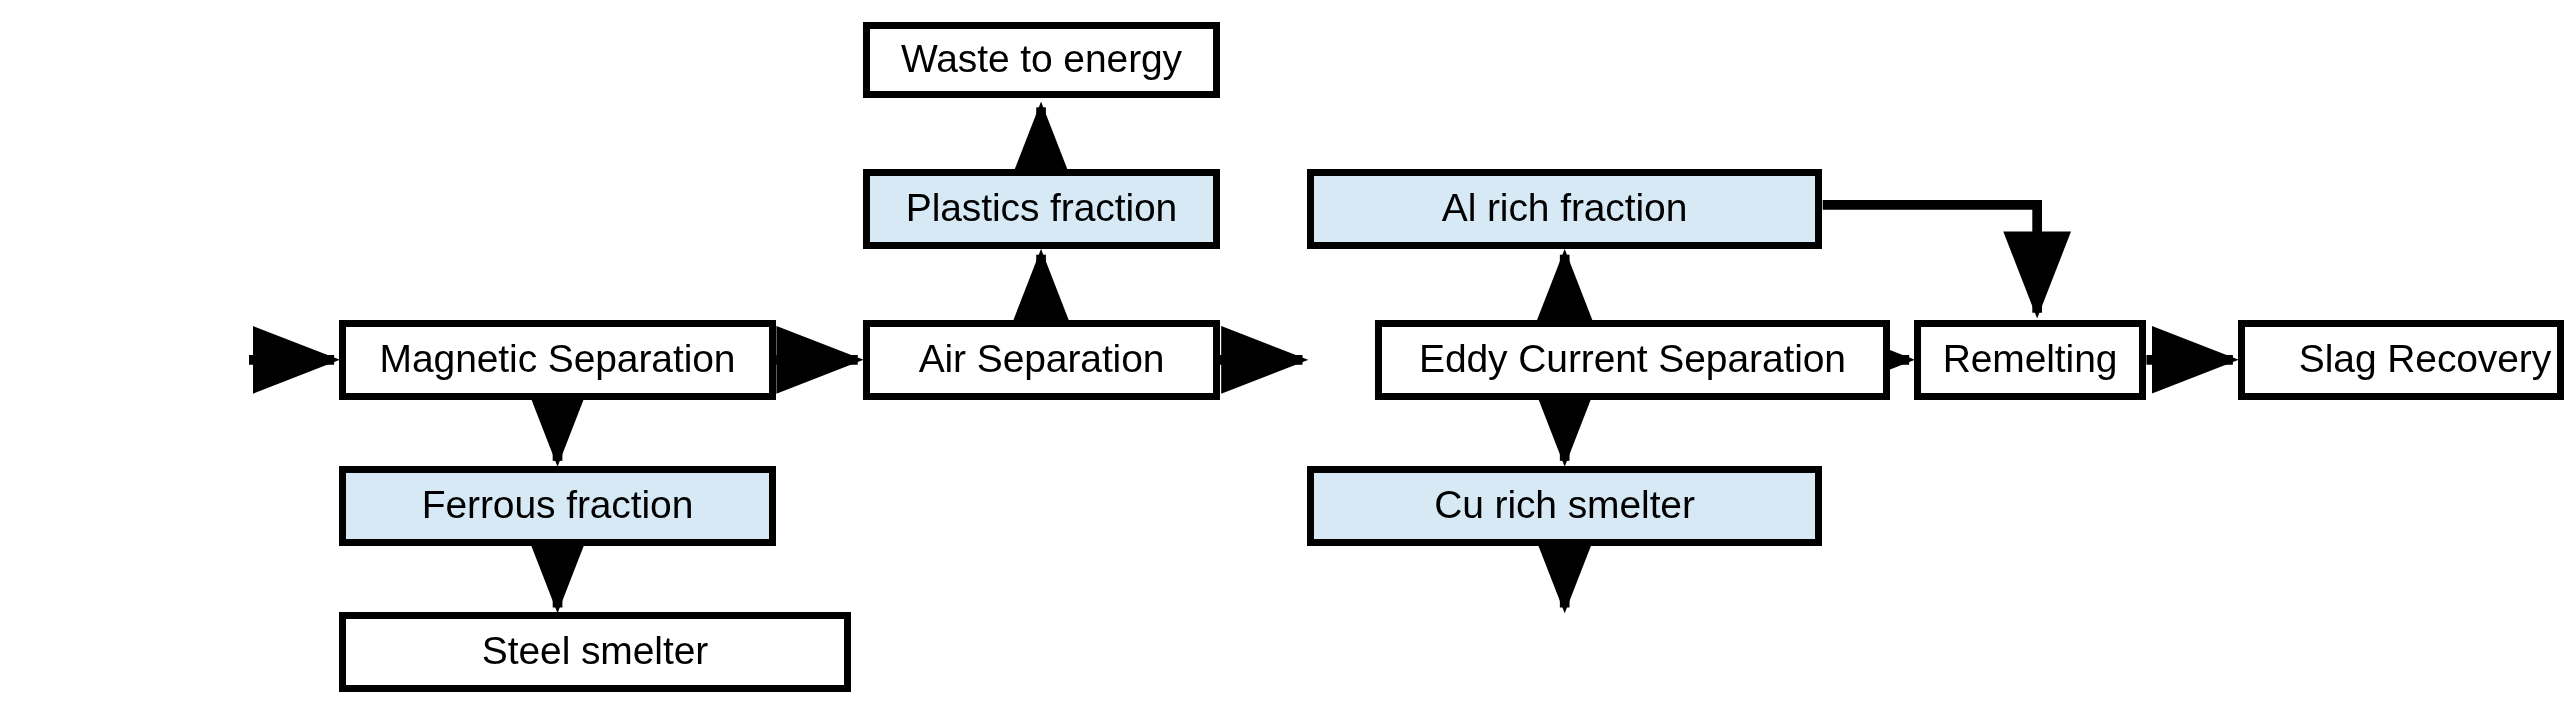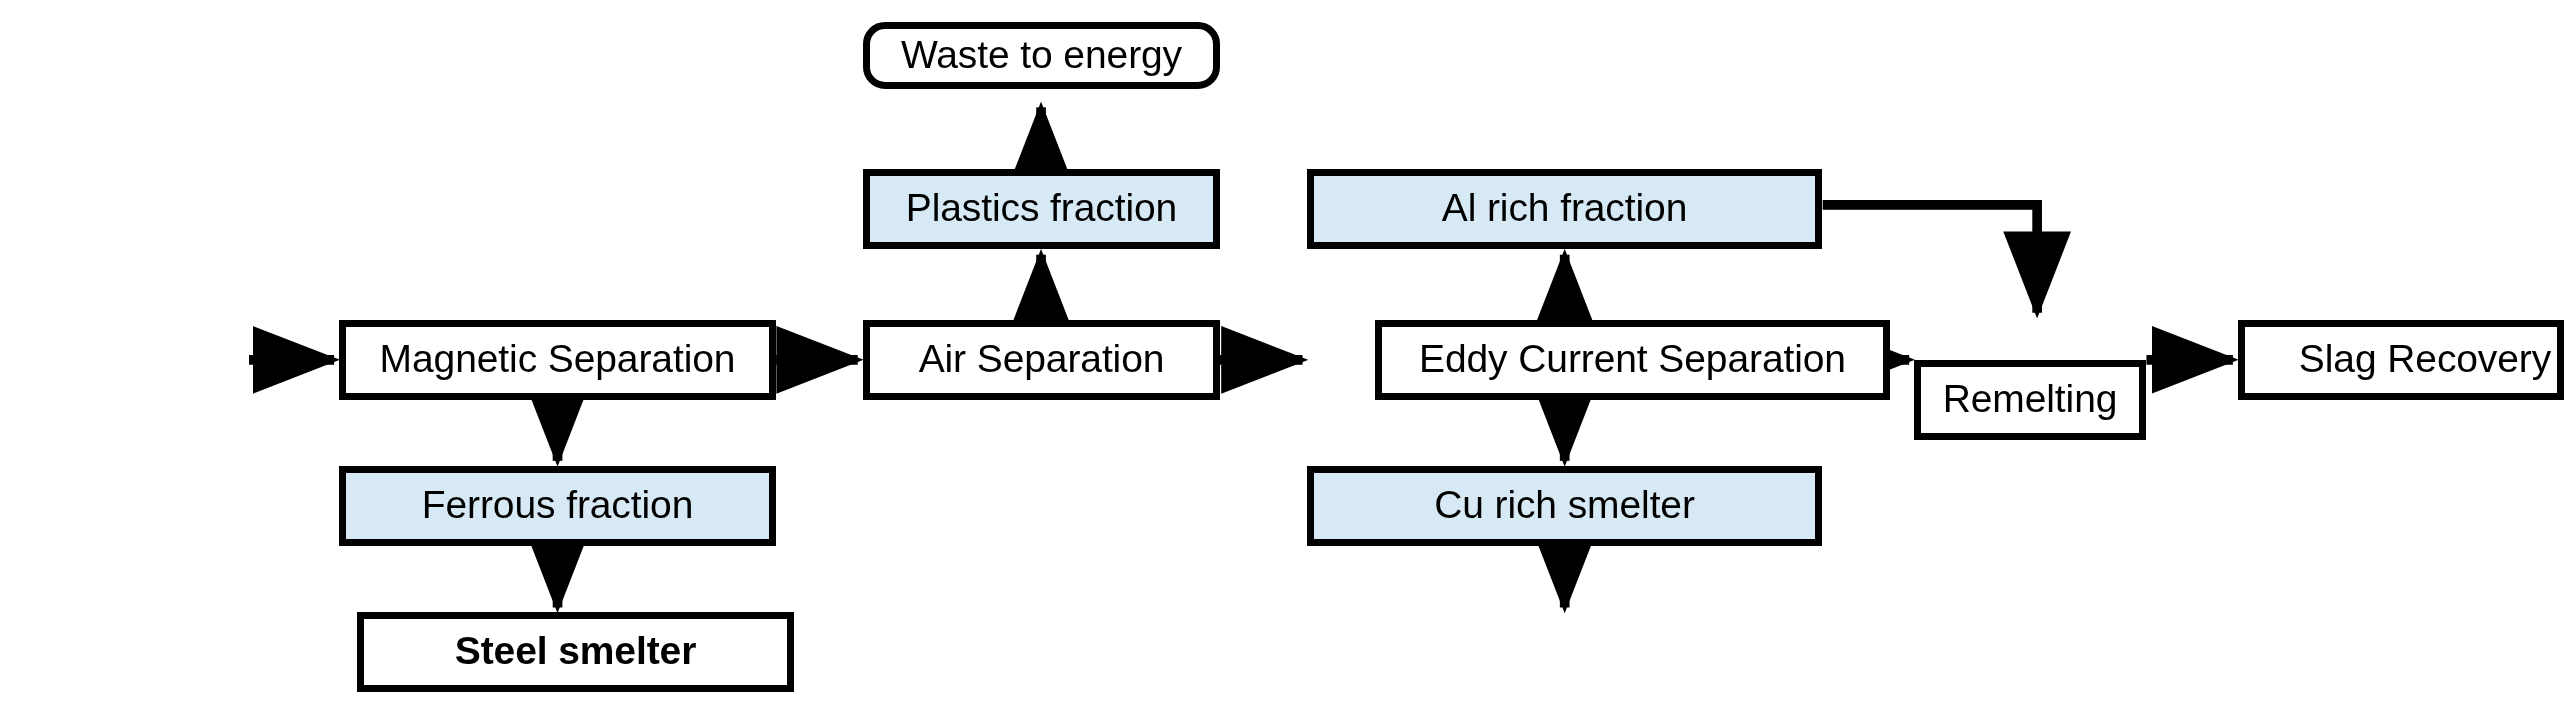--- a/index.html
+++ b/index.html
@@ -78,21 +78,21 @@
     <g stroke="#000000" stroke-width="14" fill="none" marker-end="url(#arrowhead)">
       <line x1="806" y1="578" x2="806" y2="666"></line>
       <line x1="806" y1="789" x2="806" y2="878"></line>
       <line x1="2262" y1="578" x2="2262" y2="666"></line>
       <line x1="2262" y1="789" x2="2262" y2="878"></line>
     </g>
 
     <path d="M 2635 296 L 2945 296 L 2945 452" stroke="#000000" stroke-width="14" fill="none" marker-end="url(#arrowhead)"></path>
   </svg>
 
-  <div class="node" style="left:863px; top:22px; width:357px; height:67px;border-radius:22px;">
+  <div class="node" style="left:863px; top:22px; width:357px; height:76px;">
     <span class="node-label">Waste to energy</span>
   </div>
 
   <div class="node fraction" style="left:863px; top:169px; width:357px; height:80px;">
     <span class="node-label">Plastics fraction</span>
   </div>
 
   <div class="node fraction" style="left:1307px; top:169px; width:515px; height:80px;">
     <span class="node-label">Al rich fraction</span>
   </div>
@@ -103,35 +103,35 @@
   </div>
 
   <div class="node" style="left:863px; top:320px; width:357px; height:80px;">
     <span class="node-label">Air Separation</span>
   </div>
 
   <div class="node" style="left:1375px; top:320px; width:515px; height:80px;">
     <span class="node-label">Eddy Current Separation</span>
   </div>
 
-  <div class="node" style="left:1914px; top:320px; width:232px; height:80px;margin-top:40px;">
+  <div class="node" style="left:1914px; top:320px; width:232px; height:80px;">
     <span class="node-label">Remelting</span>
   </div>
 
   <div class="node" style="left:2238px; top:320px; width:326px; height:80px;padding-left:48px;">
     <span class="node-label">Slag Recovery</span>
   </div>
 
   <div class="node fraction" style="left:339px; top:466px; width:437px; height:80px;">
     <span class="node-label">Ferrous fraction</span>
   </div>
 
   <div class="node fraction" style="left:1307px; top:466px; width:515px; height:80px;">
     <span class="node-label">Cu rich smelter</span>
   </div>
 
-  <div class="node" style="left:357px; top:612px; width:437px; height:80px;font-weight:bold;">
+  <div class="node" style="left:339px; top:612px; width:512px; height:80px;">
     <span class="node-label">Steel smelter</span>
   </div>
 
 
 </div>
 
 
 </body></html>

